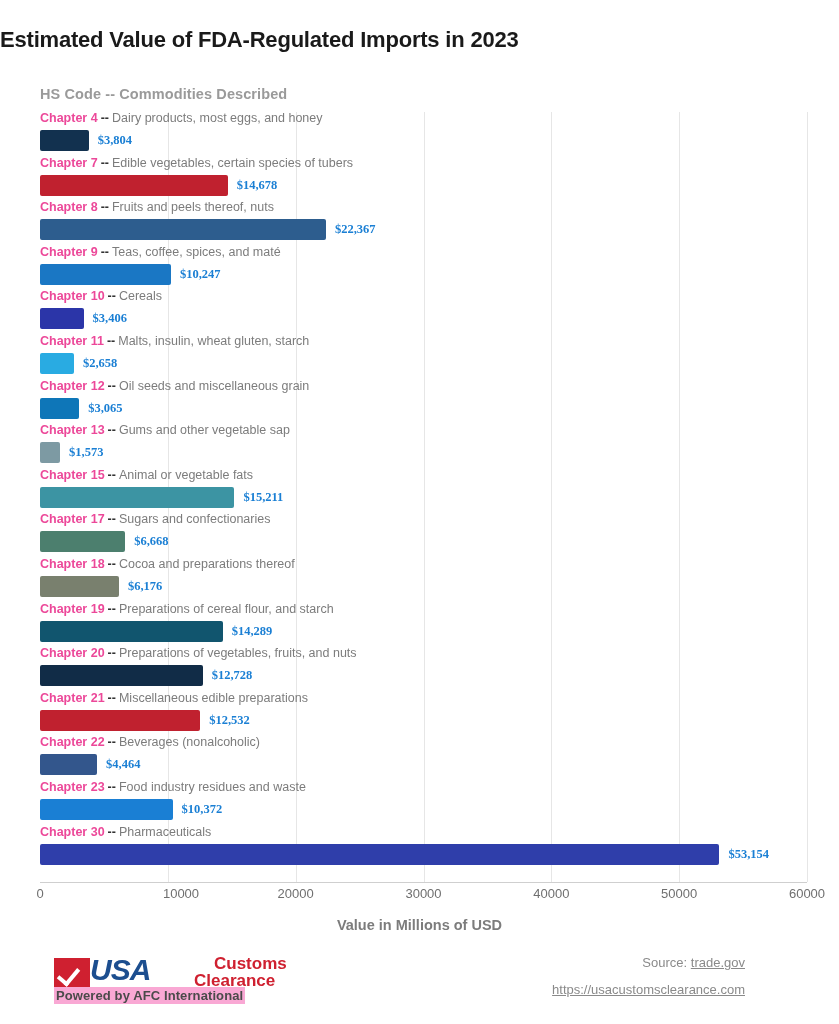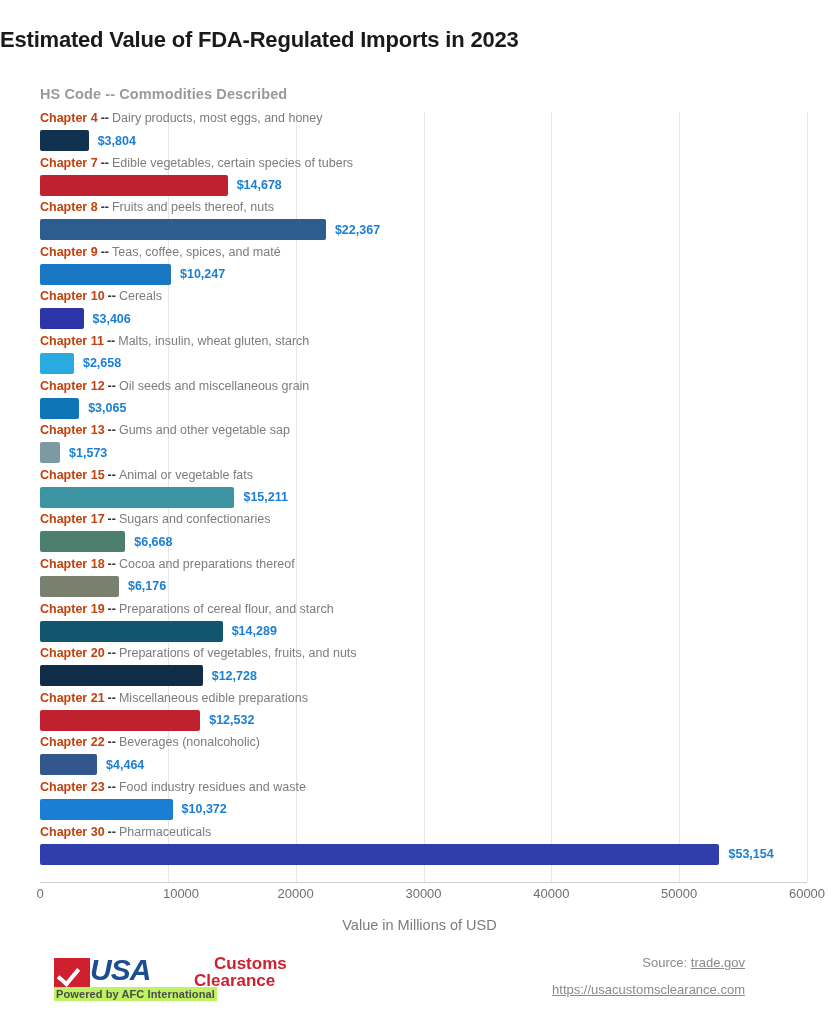--- a/index.html
+++ b/index.html
@@ -30,23 +30,23 @@
   .gridlines{position:absolute;inset:0;}
   .gridline{
     position:absolute;top:0;bottom:0;width:1px;background:#e6e6e6;
   }
   .rows{position:absolute;left:0;top:0;width:100%;}
   .row{position:relative;height:44.6px;}
   .row-label{
     position:absolute;left:0;top:-1px;white-space:nowrap;
     font-size:12.5px;color:#7c7c7c;
   }
-  .row-label .chap{font-weight:bold;color:#c2410c;}
+  .row-label .chap{font-weight:bold;color:#ec4899;}
   .row-label .dash{font-weight:bold;color:#333333;padding:0 3px;}
-  .bar-wrap{position:absolute;left:0;top:18px;height:21px;white-space:nowrap;}
+  .bar-wrap{position:absolute;left:0;top:18px;height:21px;white-space:nowrap;font-family:Liberation Serif, serif;}
   .bar{
     display:inline-block;height:21px;vertical-align:middle;border-radius:2px;
   }
   .bar-value{
     display:inline-block;vertical-align:middle;
     font-size:12.5px;font-weight:bold;color:#1a7fd4;
     margin-left:9px;
   }
 
   
@@ -55,21 +55,21 @@
   }
   .axis{
     position:absolute;left:40px;top:886px;width:767px;height:22px;
   }
   .tick{
     position:absolute;top:0;font-size:13px;color:#6f6f6f;
     transform:translateX(-50%);white-space:nowrap;
   }
   .axis-title{
     position:absolute;top:917px;left:0;width:839px;text-align:center;
-    font-size:14.5px;font-weight:normal;color:#7c7c7c;
+    font-size:14.5px;font-weight:bold;color:#7c7c7c;
   }
 
   
   .footer{position:absolute;left:12px;top:945px;width:775px;height:79px;}
 
   .logo{position:absolute;left:42px;top:10px;width:215px;height:46px;}
   .logo-check{
     position:absolute;left:0;top:3px;width:36px;height:30px;background:#cf2030;
   }
   .logo-check:after{
@@ -77,22 +77,22 @@
     border:solid #ffffff;border-width:0 4px 4px 0;
     transform:rotate(40deg);
   }
   .logo-usa{
     position:absolute;left:36px;top:-2px;
     font-size:30px;font-weight:bold;color:#1c4e8f;letter-spacing:-1px;
     font-style:italic;
   }
   .logo-powered{
     position:absolute;left:0px;top:32px;
-    font-size:11px;font-weight:bold;color:#4a4a4a;letter-spacing:0.1px;
-    background:#bef264;padding:1px 2px;white-space:nowrap;
+    font-size:13px;font-weight:bold;color:#4a4a4a;letter-spacing:0.1px;
+    background:#f9a8d4;padding:1px 2px;white-space:nowrap;
   }
   .logo-customs{
     position:absolute;left:140px;top:0px;
     font-size:17px;font-weight:bold;color:#cf2030;line-height:17px;margin-left:20px;
   }
   .logo-clearance{
     position:absolute;left:140px;top:17px;
     font-size:17px;font-weight:bold;color:#cf2030;line-height:17px;
   }
 

